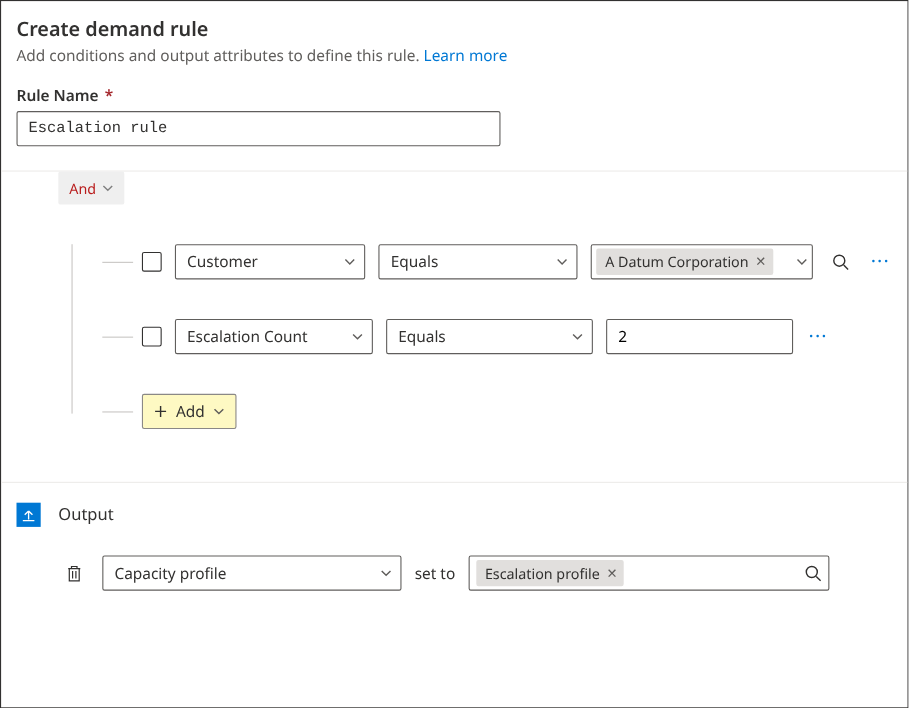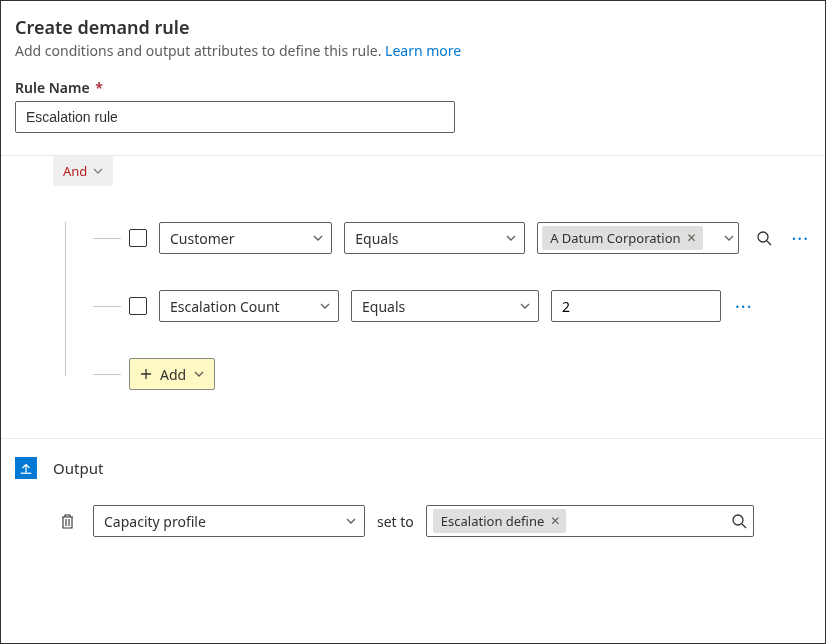--- a/index.html
+++ b/index.html
@@ -37,21 +37,21 @@
     font-weight: 600;
     margin-bottom: 4px;
   }
   .req { color: #a4262c; margin-left: 2px; }
   .text-input {
     width: 440px;
     height: 32px;
     border: 1px solid #605e5c;
     border-radius: 2px;
     padding: 0 10px;
-    font-family: Liberation Sans, sans-serif;
+    font-family: Liberation Mono, monospace;
     font-size: 14px;
     color: #323130;
   }
   hr.divider {
     border: none;
     border-top: 1px solid #edebe9;
     margin: 22px -14px 0 -14px;
   }
   
   .section-header {
@@ -366,21 +366,21 @@
       <span>Capacity profile</span>
       <svg width="10" height="8" viewBox="0 0 10 8">
           <path d="M1 2 L5 6 L9 2" stroke="#605e5c" fill="none" stroke-width="1.3"></path>
         </svg>
     </div>
 
     <span class="setto">set to</span>
 
     <div class="out-val">
       <span class="tag">
-        <span>Escalation define</span>
+        <span>Escalation profile</span>
         <span class="x">✕</span>
       </span>
       <div class="srch">
         <svg width="16" height="16" viewBox="0 0 16 16">
             <circle cx="7" cy="7" r="5" stroke="#323130" fill="none" stroke-width="1.3"></circle>
             <path d="M11 11 L15 15" stroke="#323130" stroke-width="1.3"></path>
           </svg>
       </div>
     </div>
   </div>

